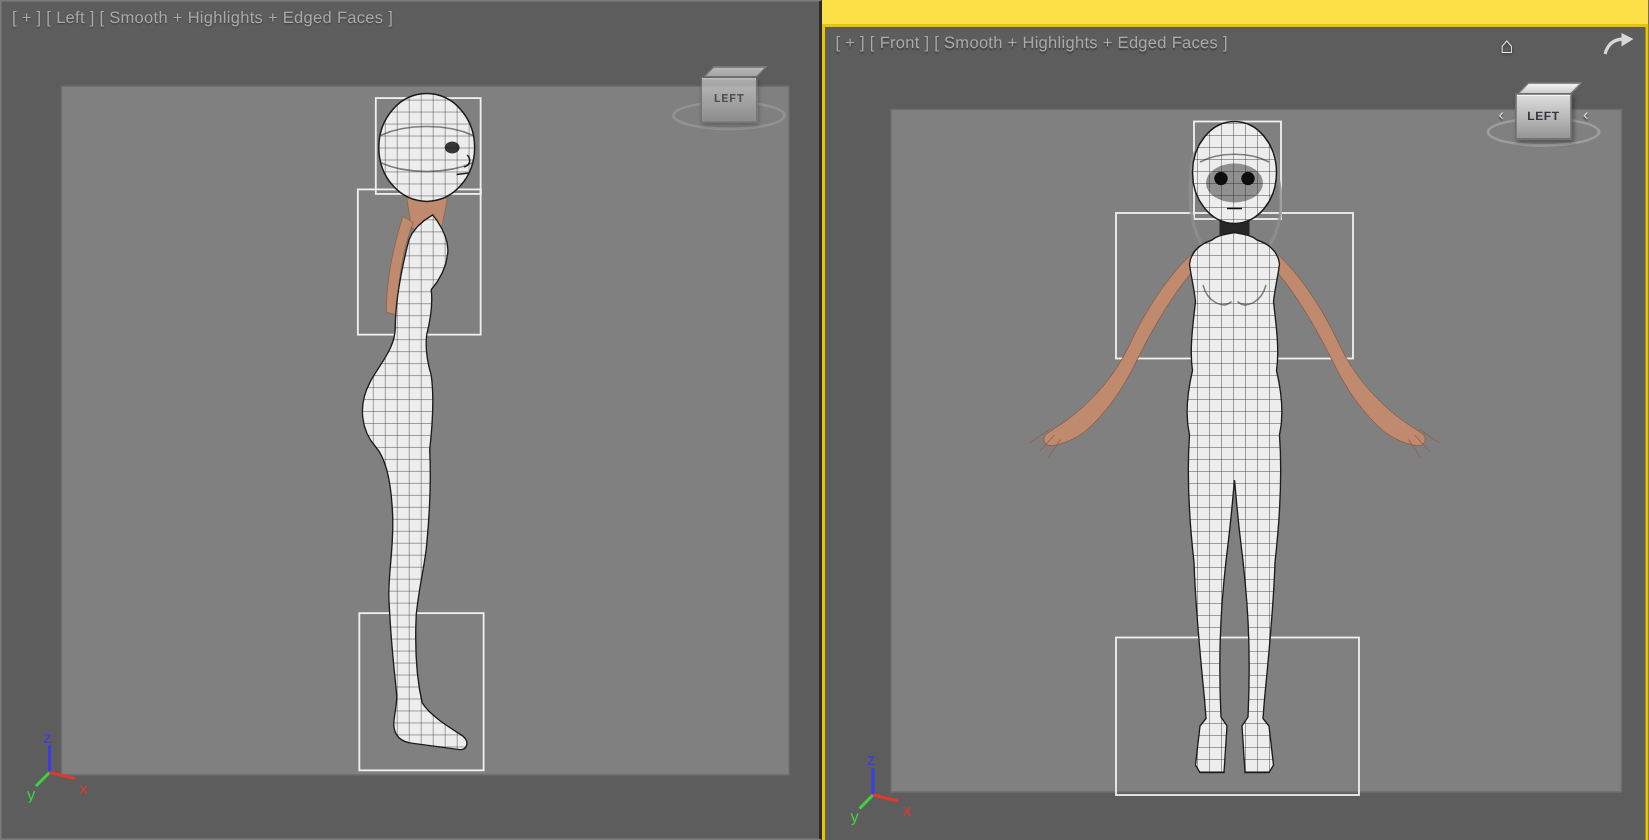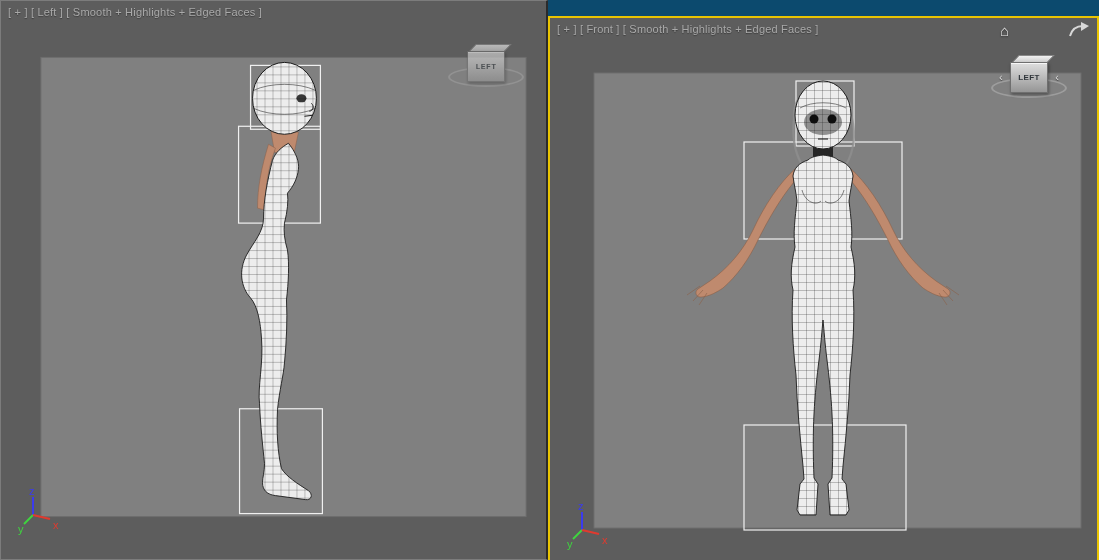--- a/index.html
+++ b/index.html
@@ -1,21 +1,21 @@
 <!DOCTYPE html>
 <html style="--active_border: #e9c402; --viewport_bg: #5d5d5d; --plane_bg: #808080; --label_text: #a9a9a9; --axis_x: #e03a2f; --axis_y: #3fd43f; --axis_z: #3b3bee; --skin: #bf8a6e; --bracket: #f0f0f0;"><head>
 <meta charset="utf-8">
 <style>
   * { margin:0; padding:0; box-sizing:border-box; }
   html,body { width:1099px; height:560px; overflow:hidden; }
   body {
     background:#3d3d3d;
     font-family:"Liberation Sans", sans-serif;
   }
-  .stage { display:flex; width:1099px; height:560px; background:#0c4a6e; }
+  .stage { display:flex; width:1099px; height:560px; background:#fde047; }
   .viewport { position:relative; height:560px; overflow:hidden; background:var(--viewport_bg,#5d5d5d); }
   .vp-left  { width:548px; border:1px solid #7c7c7c; border-right:2px solid #2b2b2b; }
   .vp-front { width:551px; border:2px solid var(--active_border,#e9c402);margin-top:16px; }
   .vp-label {
     position:absolute; top:5px; left:7px; z-index:7;
     font-size:11px; color:var(--label_text,#a9a9a9); letter-spacing:.2px;
     text-shadow:0 1px 1px rgba(0,0,0,.35); cursor:default; white-space:nowrap;
   }
   svg.scene { position:absolute; inset:0; width:100%; height:100%; display:block; }
 

